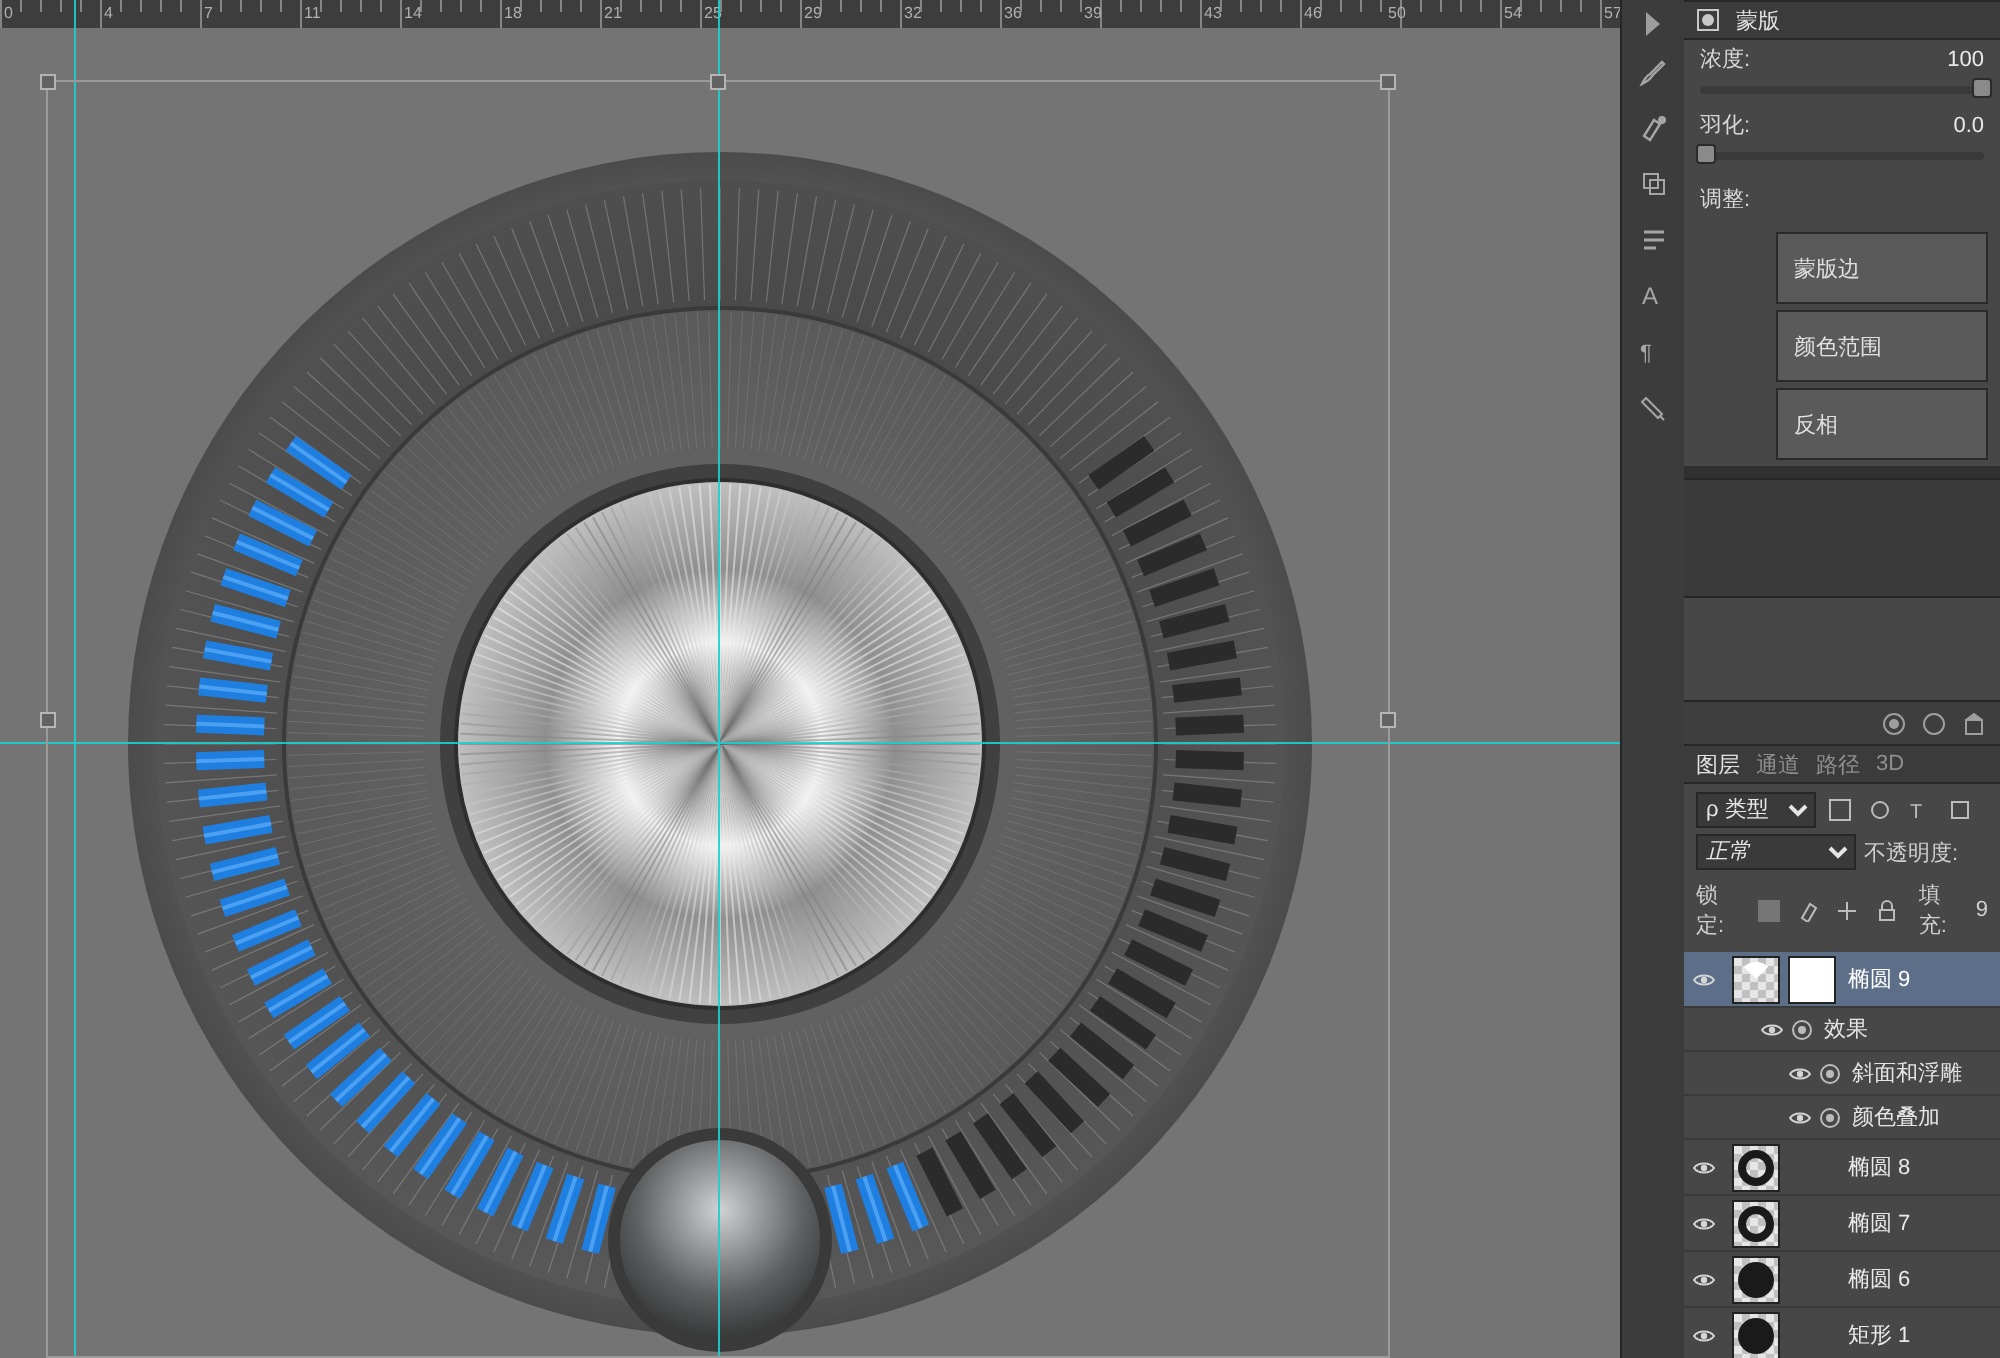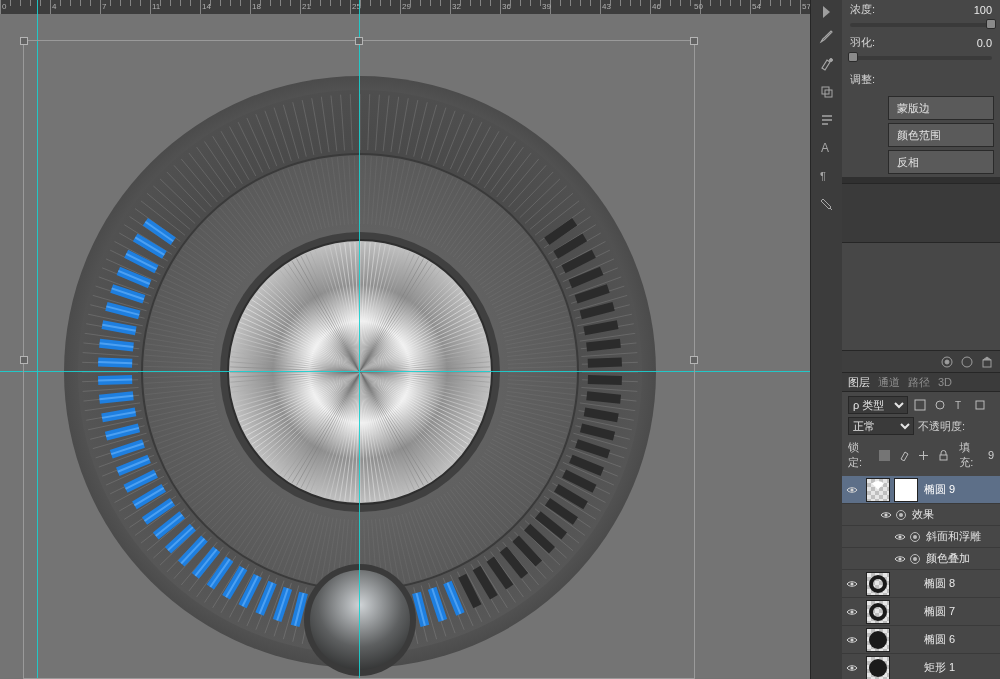--- a/index.html
+++ b/index.html
@@ -80,31 +80,31 @@
 
 #masks-panel { background:#474747; }
 #mask-row { display:flex; align-items:center; gap:8px; padding:8px 8px; }
 #mask-thumb { width:24px; height:24px; background:#5b5b5b; border:1px solid #2b2b2b; display:flex; align-items:center; justify-content:center;}
 #mask-thumb svg{width:18px;height:18px;}
 .field-row { display:flex; align-items:center; justify-content:space-between; padding:2px 8px 6px 8px; }
 .field-row .label { color:#d7d7d7; }
 .field-row .val { color:#e9e9e9; text-align:right; }
 .slider-track { height:4px; margin:0 8px 6px 8px; background:#3a3a3a; border-radius:2px; position:relative; }
 .slider-thumb { position:absolute; top:-4px; width:10px; height:10px; border-radius:2px; background:#8a8a8a; border:1px solid #2b2b2b;}
-.btn { height:24px; background:#5a5a5a; border:1px solid #2a2a2a; margin:3px 6px 3px 46px; display:flex; align-items:center; padding:0 8px; color:#e0e0e0; cursor:pointer;}
+.btn { height:36px; background:#5a5a5a; border:1px solid #2a2a2a; margin:3px 6px 3px 46px; display:flex; align-items:center; padding:0 8px; color:#e0e0e0; cursor:pointer;}
 
 
 #layers-panel { position:absolute; left:0; right:0; top:350px; bottom:0; background:#474747; display:flex; flex-direction:column;justify-content:center;}
 #layers-ctrls { padding:4px 6px; background:#474747; }
 #layers-ctrls .row { display:flex; align-items:center; gap:4px; margin-bottom:3px;}
 select.ps {
   background:#3a3a3a; border:1px solid #272727; color:#e5e5e5; font-size:11px; height:18px;
 }
 .kind-dd{ width:60px; }
-.blend-dd{ width:66px; }
+.blend-dd{ width:80px;font-style:italic; }
 .lbl-small{ color:#cfcfcf; font-size:11px;}
 .icon-btn { width:16px; height:16px; display:inline-flex; align-items:center; justify-content:center;}
 #lock-row { display:flex; align-items:center; gap:4px; padding:2px 0;}
 #layers-list { flex:1; overflow:auto; background:#474747; }
 
 .layer, .fx-row, .fx-item {
   display:flex; align-items:center; height:28px; border-bottom:1px solid #3a3a3a;
 }
 .layer.selected { background:#5d6f88; }
 .fx-row { height:22px; background:transparent; }
@@ -1020,20 +1020,27 @@
       <svg viewBox="0 0 16 16">
         <path d="M4 3l8 8-2 2-8-8z" fill="none"></path>
         <path d="M11 12l2 2"></path>
       </svg>
     </div>
 </div>
 
 <div id="right">
 
   <div id="masks-panel">
+    <div class="panel-hdr">
+      <svg width="12" height="12" viewBox="0 0 12 12">
+          <rect x="1" y="1" width="10" height="10" fill="none" stroke="#c7c7c7"></rect>
+          <circle cx="6" cy="6" r="3" fill="#c7c7c7"></circle>
+        </svg>
+      <span class="title">蒙版</span>
+    </div>
 
     <div class="field-row">
       <span class="label">浓度:</span>
       <span class="val">100</span>
     </div>
     <div class="slider-track">
         <div class="slider-thumb" style="left:calc(100% - 6px)"></div>
       </div>
 
     <div class="field-row">

